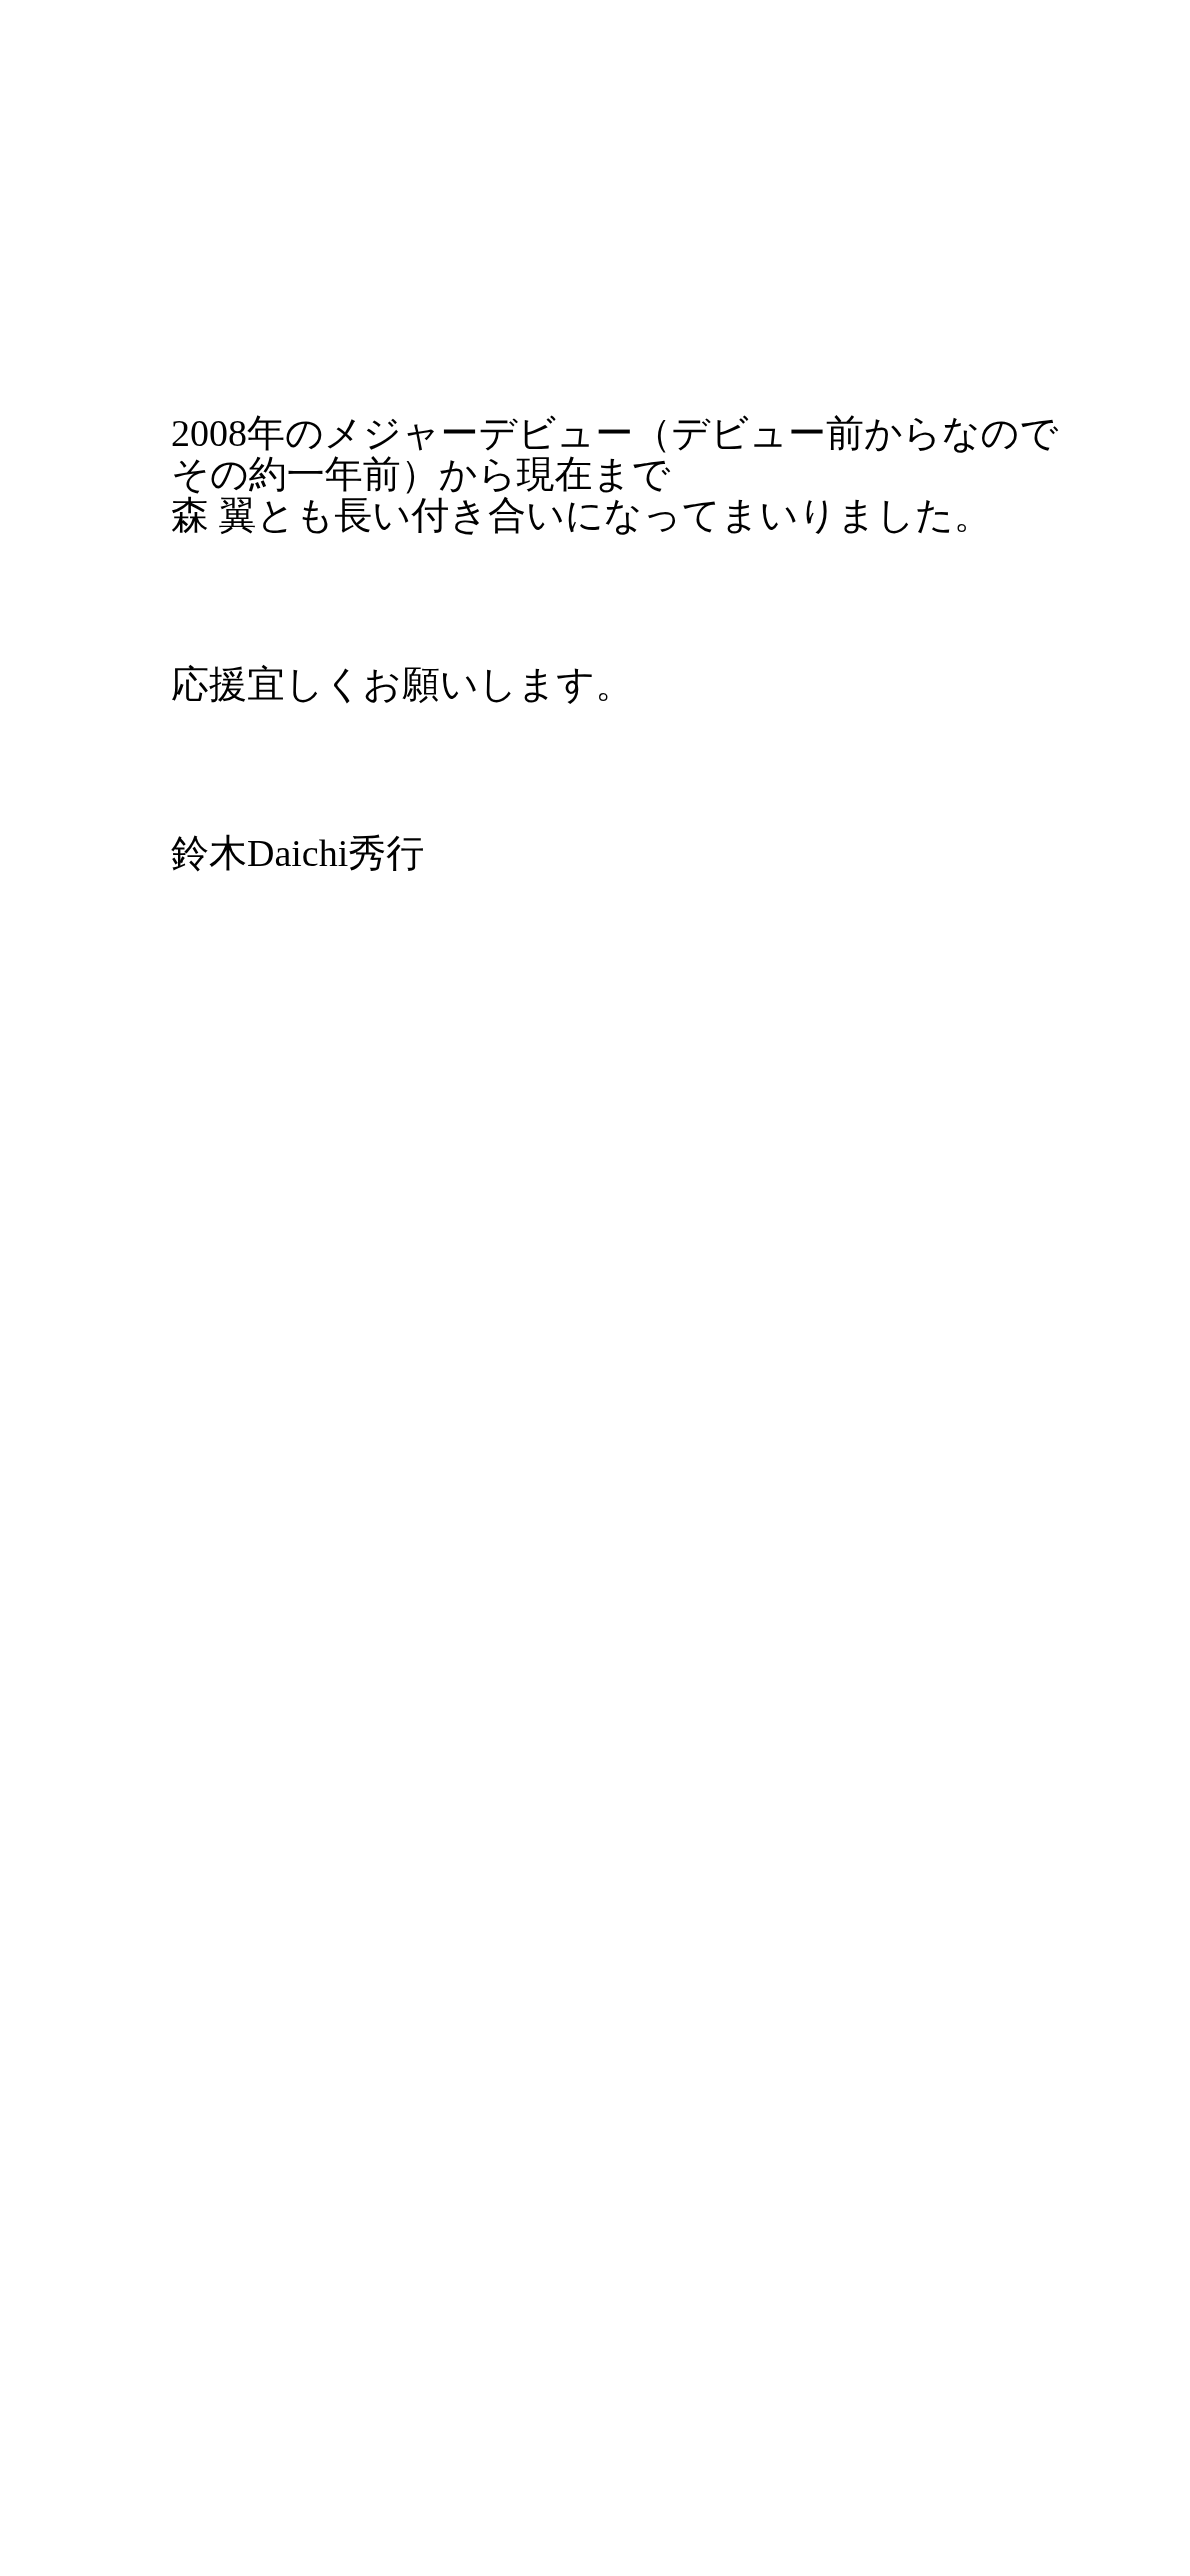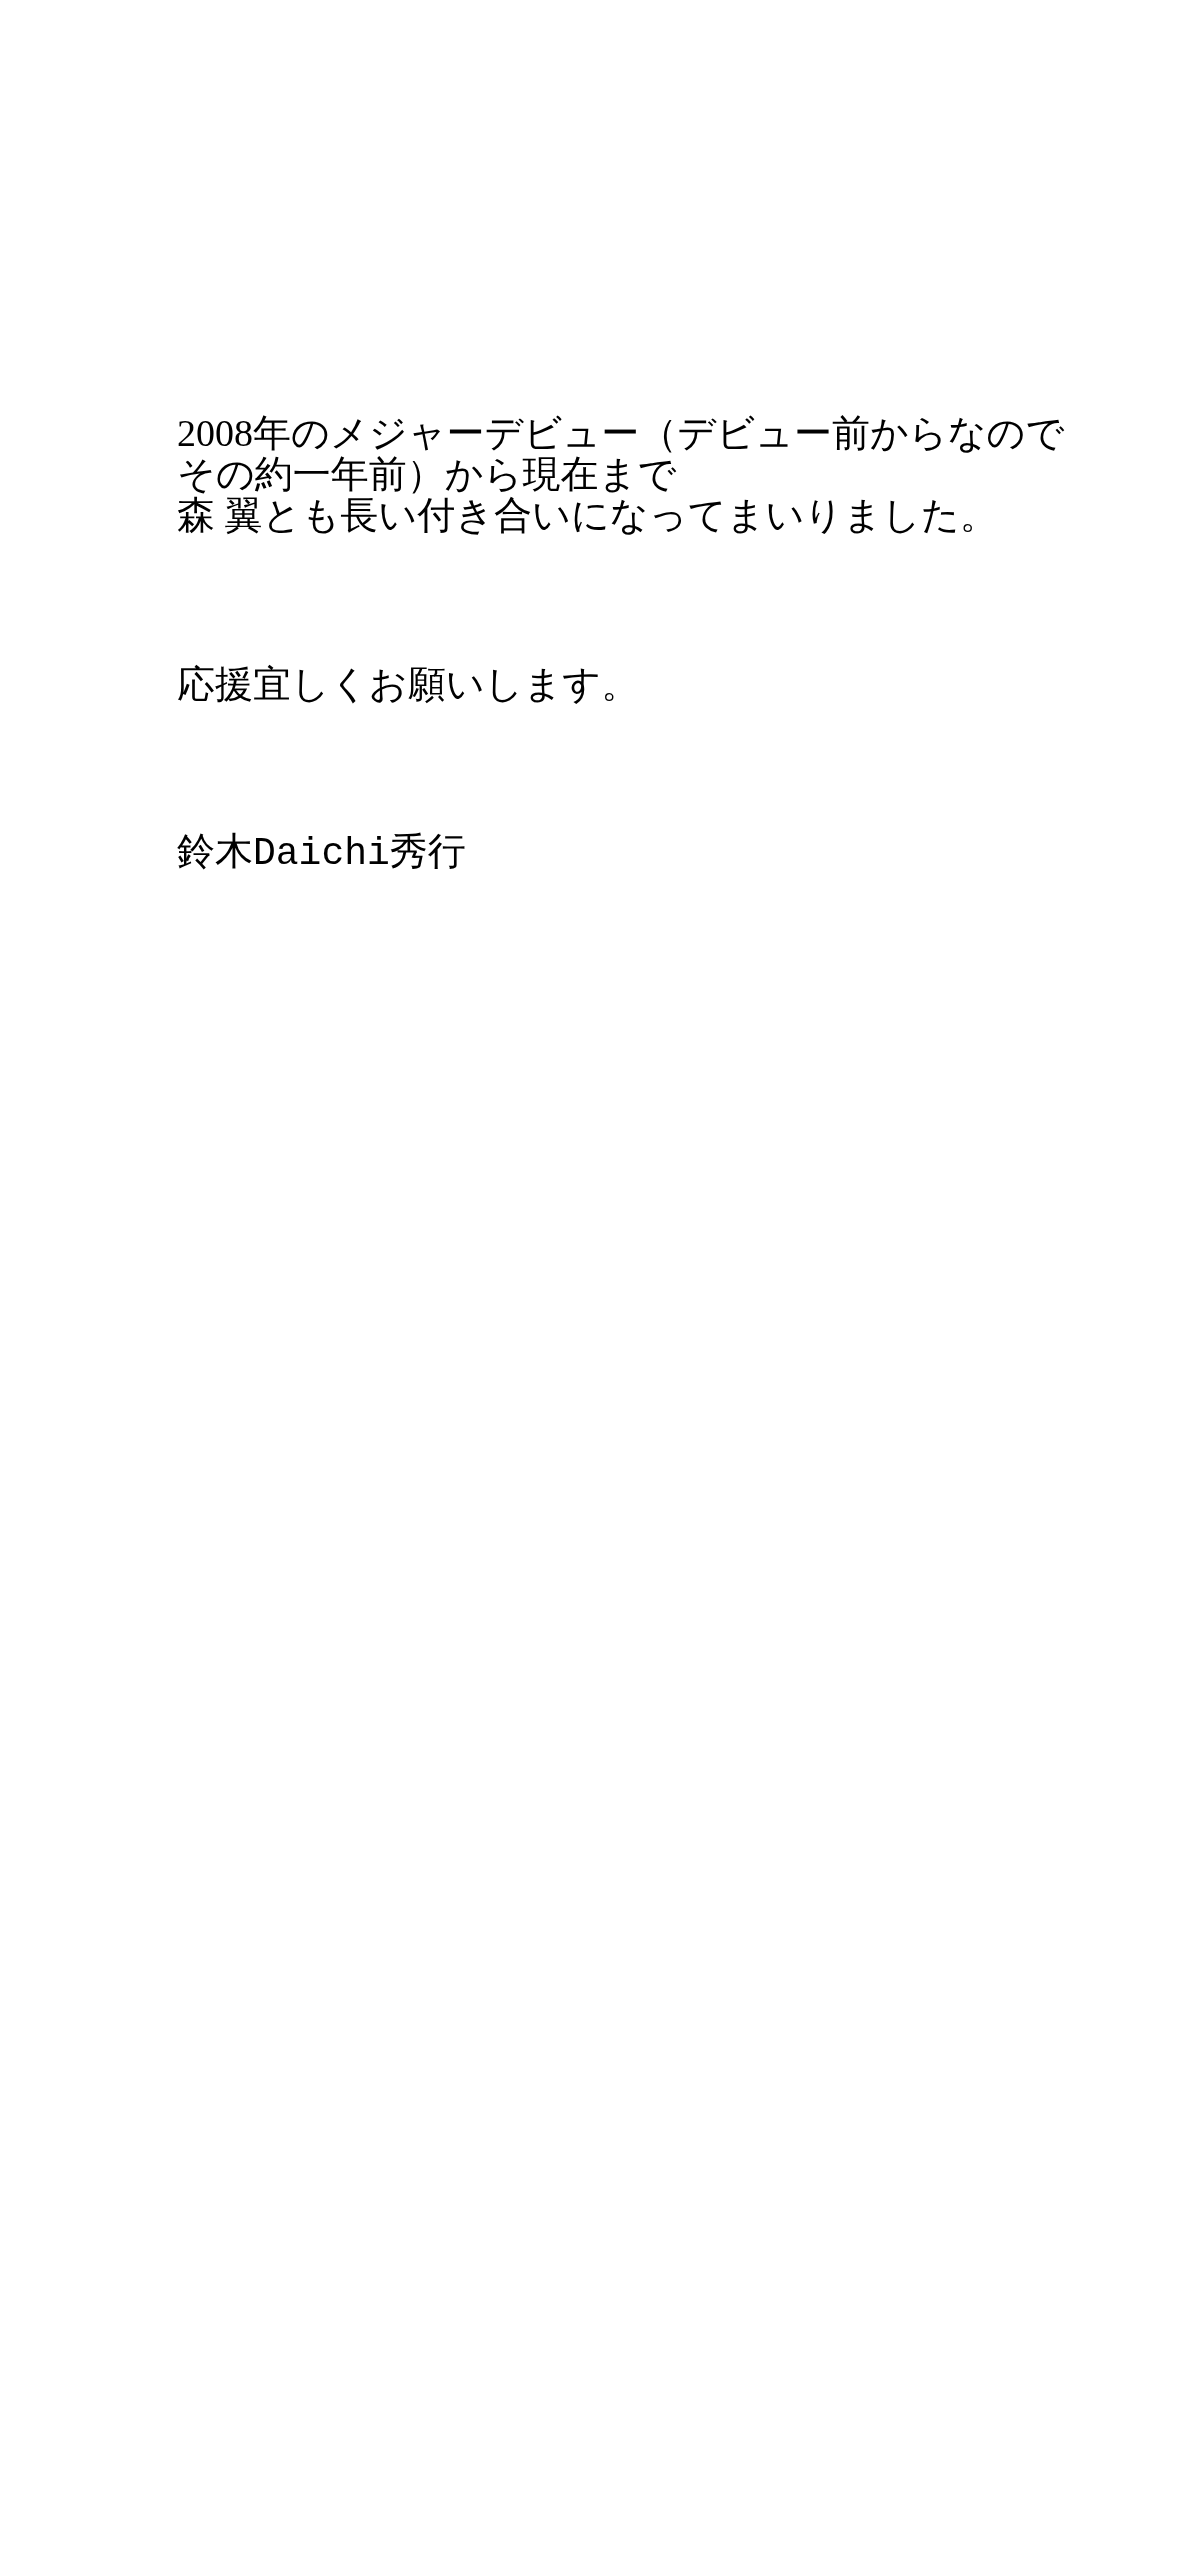--- a/index.html
+++ b/index.html
@@ -25,25 +25,24 @@
     width: 920px;
     color: #000000;
     font-family: "Liberation Serif", "DejaVu Serif", serif;
     font-size: 38px;
     line-height: 41px;
     letter-spacing: 0;
     white-space: pre-wrap;      
     word-break: keep-all;
   }
   .message p {
-    margin: 0 0 46px 12px;         
+    margin: 0 0 46px 6px;         
   }
   .message p:last-child {
     margin-bottom: 0;
-    font-family: Liberation Mono, monospace;
   }
 </style>
 </head>
 <body>
 
 <div class="page" style="background: rgb(255, 255, 255);">
   <div class="message" style="color: rgb(0, 0, 0);">
     <p>2008年のメジャーデビュー（デビュー前からなので
 その約一年前）から現在まで
 森 翼とも長い付き合いになってまいりました。</p>

